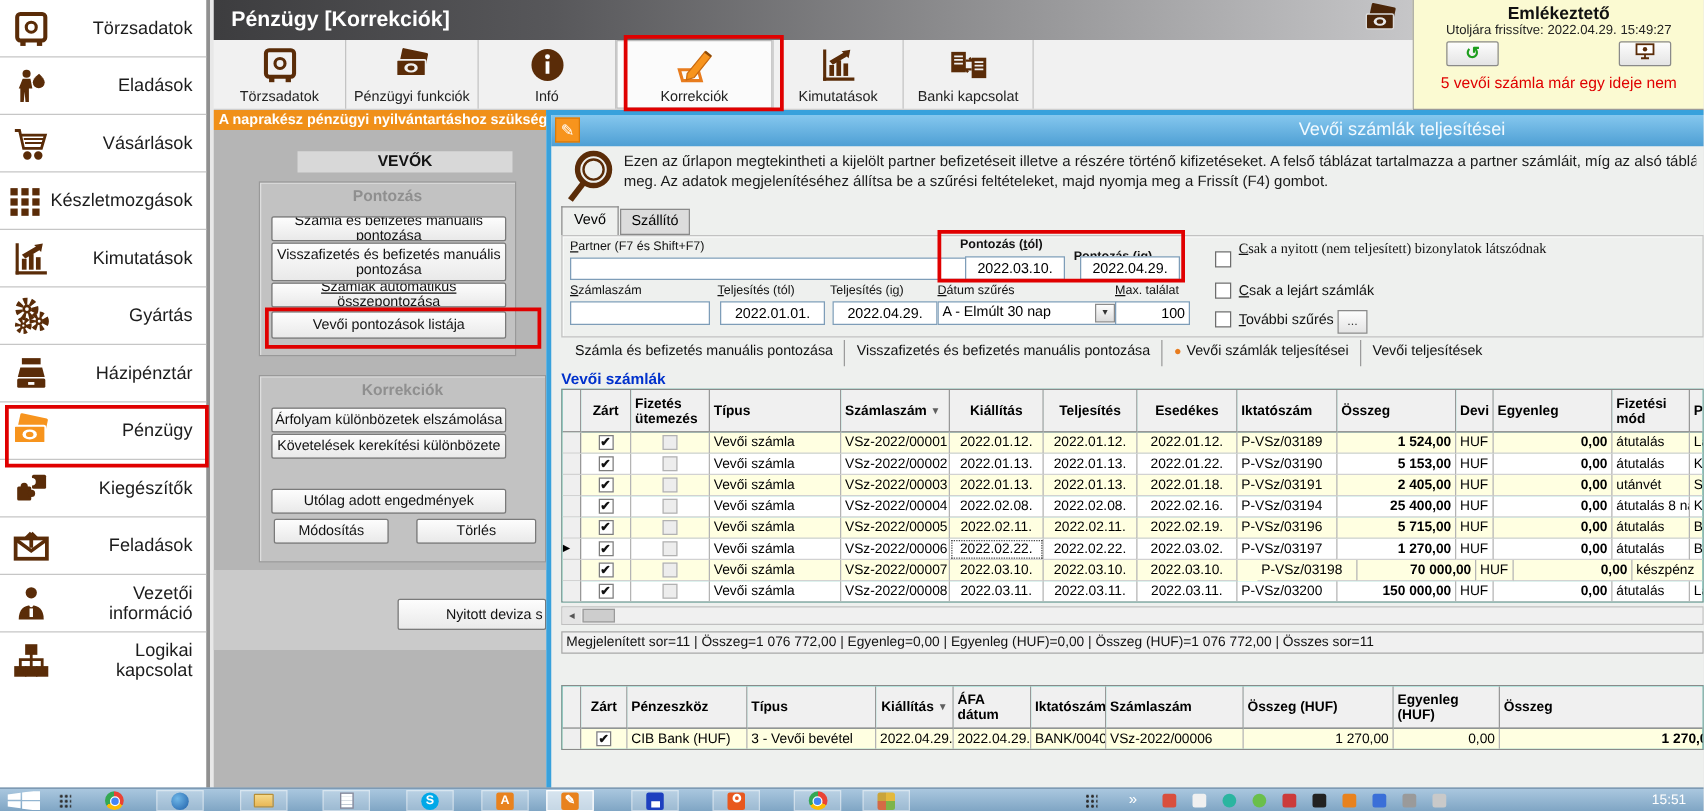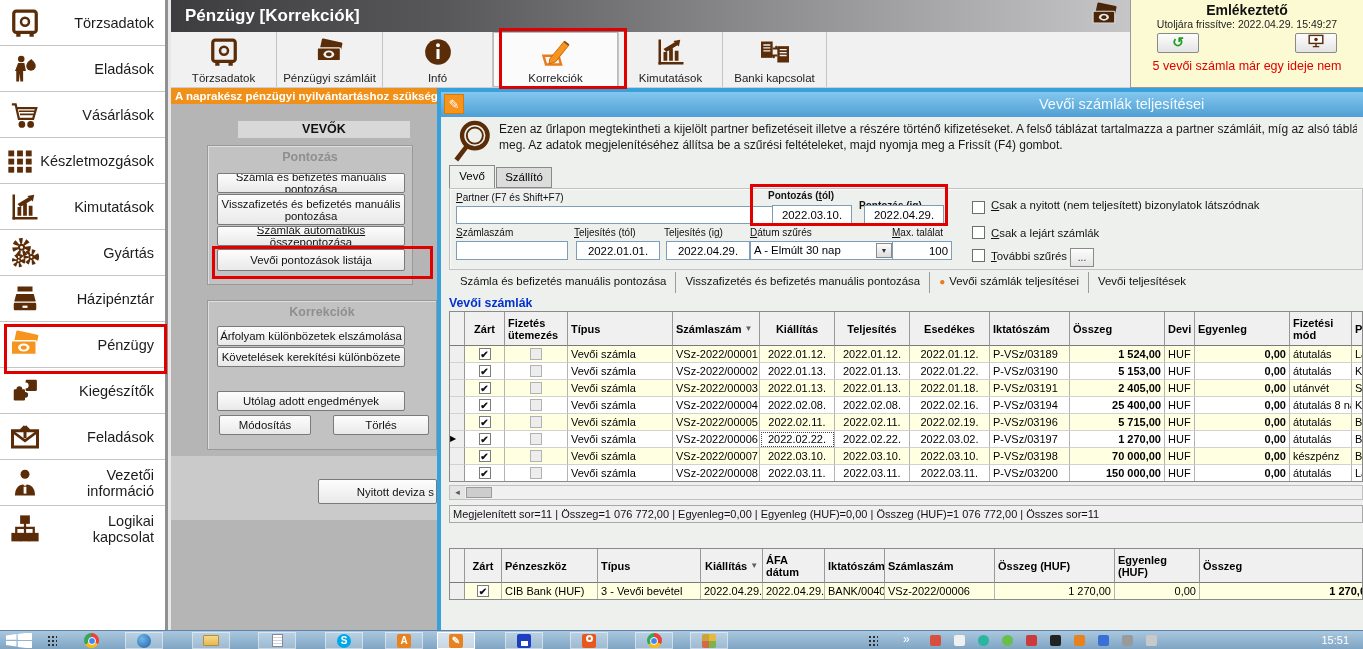--- a/index.html
+++ b/index.html
@@ -327,21 +327,21 @@
   </div>
   <div class="tb-btn" style="width:106px">
     <span class="ticon">
         <svg width="32" height="28" viewBox="0 0 26 24">
           <rect x="5" y="2" width="18" height="10" rx="1" fill="#5a2c08" transform="rotate(12 14 7)"></rect>
           <rect x="2" y="8.5" width="20" height="11" rx="1" fill="#5a2c08" stroke="#f1f1f1" stroke-width="1.2"></rect>
           <ellipse cx="12" cy="14" rx="4.6" ry="3.2" fill="#f1f1f1"></ellipse>
           <ellipse cx="12" cy="14" rx="2.4" ry="1.7" fill="#5a2c08"></ellipse>
         </svg>
       </span>
-    <span class="tlabel">Pénzügyi számláit</span>
+    <span class="tlabel">Pénzügyi funkciók</span>
   </div>
   <div class="tb-btn" style="width:110px">
     <span class="ticon">
         <svg width="28" height="28" viewBox="0 0 24 24">
           <circle cx="12" cy="12" r="11" fill="#5a2c08"></circle>
           <rect x="10.7" y="9.5" width="2.6" height="8.5" fill="#fff"></rect>
           <circle cx="12" cy="6.3" r="1.7" fill="#fff"></circle>
         </svg>
       </span>
     <span class="tlabel">Infó</span>
@@ -447,21 +447,21 @@
 
       <span class="flabel" style="left:300px;top:38px;"><u>D</u>átum szűrés</span>
       <div class="finput" style="left:300px;top:52px;width:144px;height:19px;">
         <span>A - Elmúlt 30 nap</span>
         <span class="dd-arrow">▼</span>
       </div>
       <span class="flabel" style="left:442px;top:38px;"><u>M</u>ax. találat</span>
       <input class="finput fright" style="left: 442px; top: 52px; width: 60px; height: 19px;" value="100">
 
       <div class="fcb" style="left:522px;top:12px;"></div>
-      <span class="fcblabel" style="left:541px;top:10px;"><u>C</u>sak a nyitott (nem teljesített) bizonylatok látszódnak</span>
+      <span class="fcblabel" style="left:541px;top:4px;font-family:Liberation Serif, serif;"><u>C</u>sak a nyitott (nem teljesített) bizonylatok látszódnak</span>
       <div class="fcb" style="left:522px;top:37px;"></div>
       <span class="fcblabel" style="left:541px;top:38px;"><u>C</u>sak a lejárt számlák</span>
       <div class="fcb" style="left:522px;top:60px;"></div>
       <span class="fcblabel" style="left:541px;top:61px;"><u>T</u>ovábbi szűrés</span>
       <div class="small-btn" style="left:620px;top:59px;width:24px;height:19px;line-height:17px;">...</div>
     </div>
 
     <div id="subtabs" class="abs">
       <div class="stab"><span>Számla és befizetés manuális pontozása</span></div>
       <div class="stab"><span>Visszafizetés és befizetés manuális pontozása</span></div>
@@ -642,21 +642,21 @@
             <div class="cb">✔</div>
           </div>
           <div class="tcell" style="width: 63px; text-align: center;">
             <div class="cb off"></div>
           </div>
           <div class="tcell" style="width: 105px; text-align: left;">Vevői számla</div>
           <div class="tcell" style="width: 87px; text-align: left;">VSz-2022/00007</div>
           <div class="tcell" style="width: 75px; text-align: center;">2022.03.10.</div>
           <div class="tcell" style="width: 75px; text-align: center;">2022.03.10.</div>
           <div class="tcell" style="width: 80px; text-align: center;">2022.03.10.</div>
-          <div class="tcell" style="width: 80px; text-align: left;">P-VSz/03198</div>
+          <div class="tcell" style="width: 80px; text-align: left; margin-left: 16px;">P-VSz/03198</div>
           <div class="tcell" style="width: 95px; text-align: right; font-weight: bold;">70 000,00</div>
           <div class="tcell" style="width: 30px; text-align: left;">HUF</div>
           <div class="tcell" style="width: 95px; text-align: right; font-weight: bold;">0,00</div>
           <div class="tcell" style="width: 62px; text-align: left;">készpénz</div>
           <div class="tcell" style="width: 45px; text-align: left;">Bart</div>
         </div>
         <div class="trow row-even">
           <div class="tcell sel-cell" style="width: 15px; text-align: left;"></div>
           <div class="tcell" style="width: 40px; text-align: center;">
             <div class="cb">✔</div>

